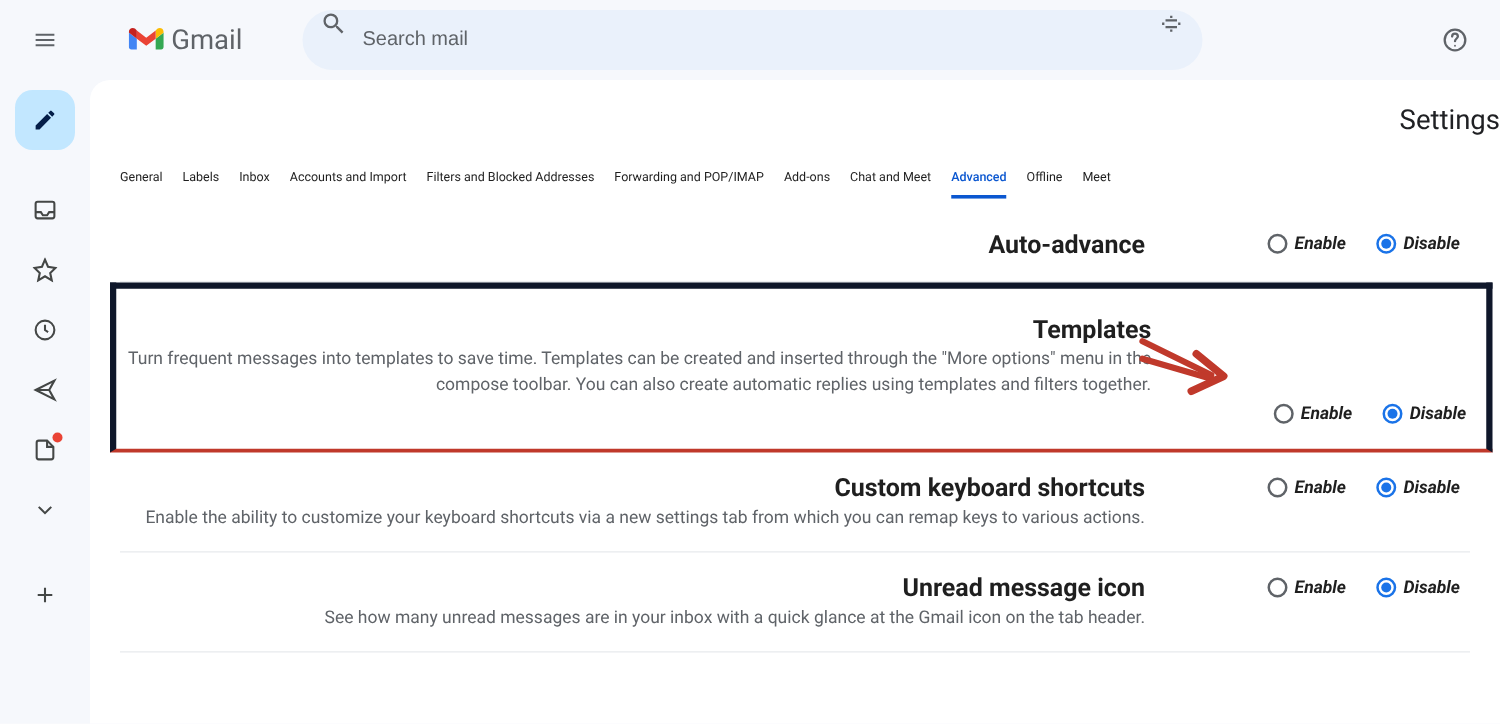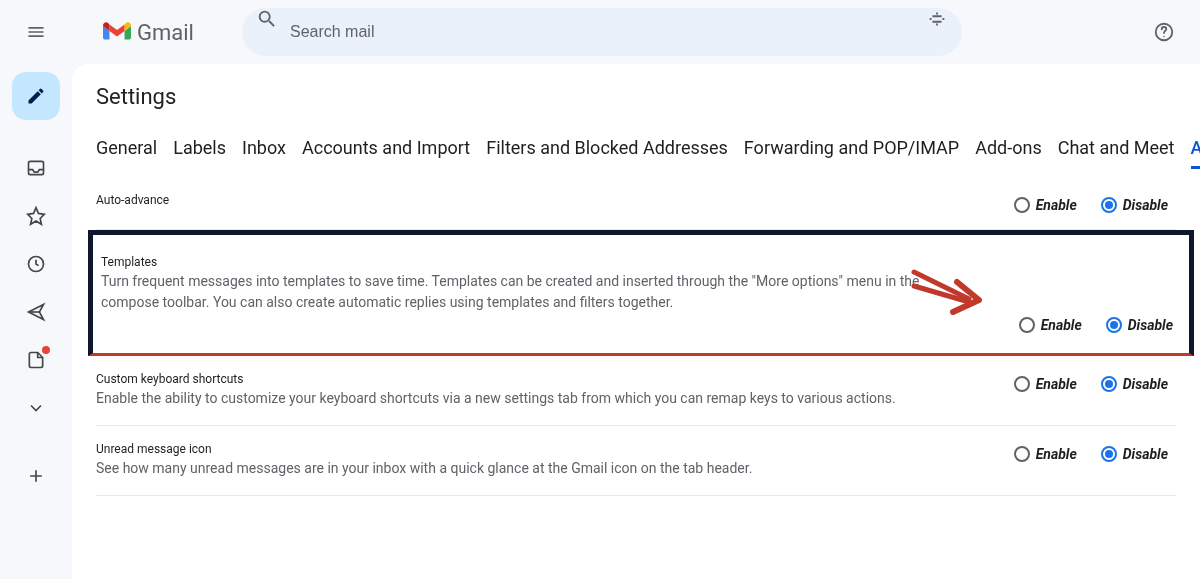--- a/index.html
+++ b/index.html
@@ -102,33 +102,34 @@
     width:8px; height:8px;
     background:#ea4335;
     border-radius:50%;
   }
   .main-panel {
     flex: 1;
     background: #fff;
     border-radius: 16px 0 0 0;
     padding: 20px 0 0 24px;
     overflow: hidden;
+    text-align: right;
   }
   .page-title {
     font-size: 22px;
     font-weight: 400;
     color: #202124;
     margin-bottom: 20px;
   }
   .tabs {
     display: flex;
     gap: 16px;
     border-bottom: none;
     margin-bottom: 8px;
-    font-size: 18px;
+    font-size: 10px;
     color: #1f1f1f;
     white-space: nowrap;
     overflow: hidden;
   }
   .tab {
     padding: 8px 0;
     cursor: pointer;
   }
   .tab.active {
     color: #0b57d0;
@@ -151,22 +152,22 @@
     margin-left: -8px;
     margin-right: -18px;
     border-bottom: 3px solid #c0392b;
     flex-direction: column;
   }
   .setting-text {
     flex: 1;
     max-width: 820px;
   }
   .setting-title {
-    font-size: 12px;
-    font-weight: 400;
+    font-size: 20px;
+    font-weight: 700;
     color: #1f1f1f;
     margin-bottom: 2px;
   }
   .setting-desc {
     font-size: 14px;
     color: #5f6368;
     line-height: 1.5;
   }
   .setting-controls {
     display: flex;

